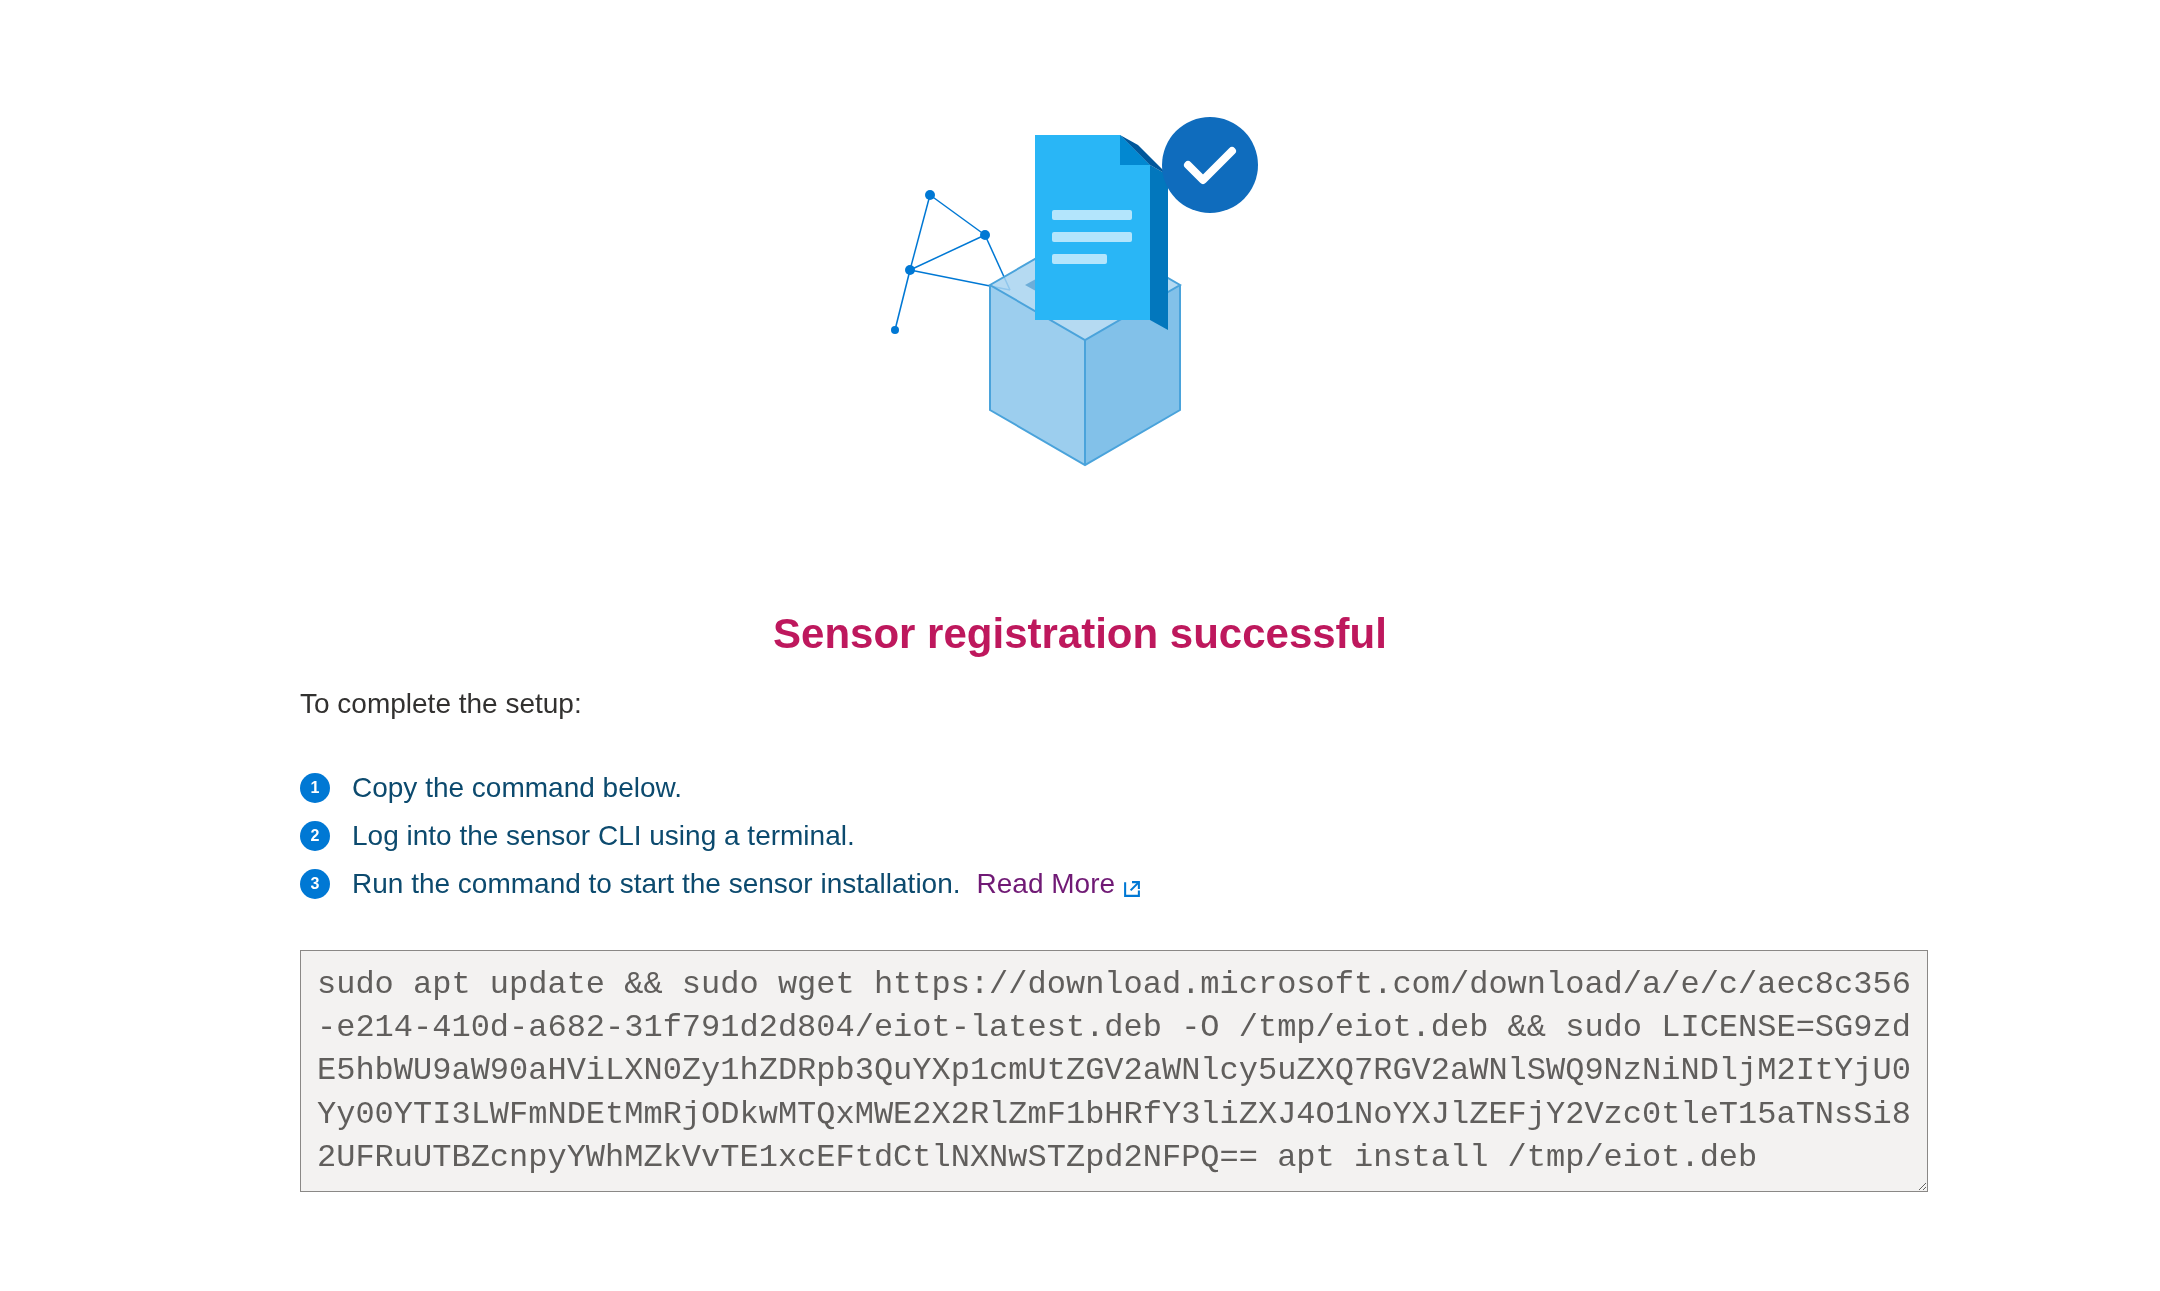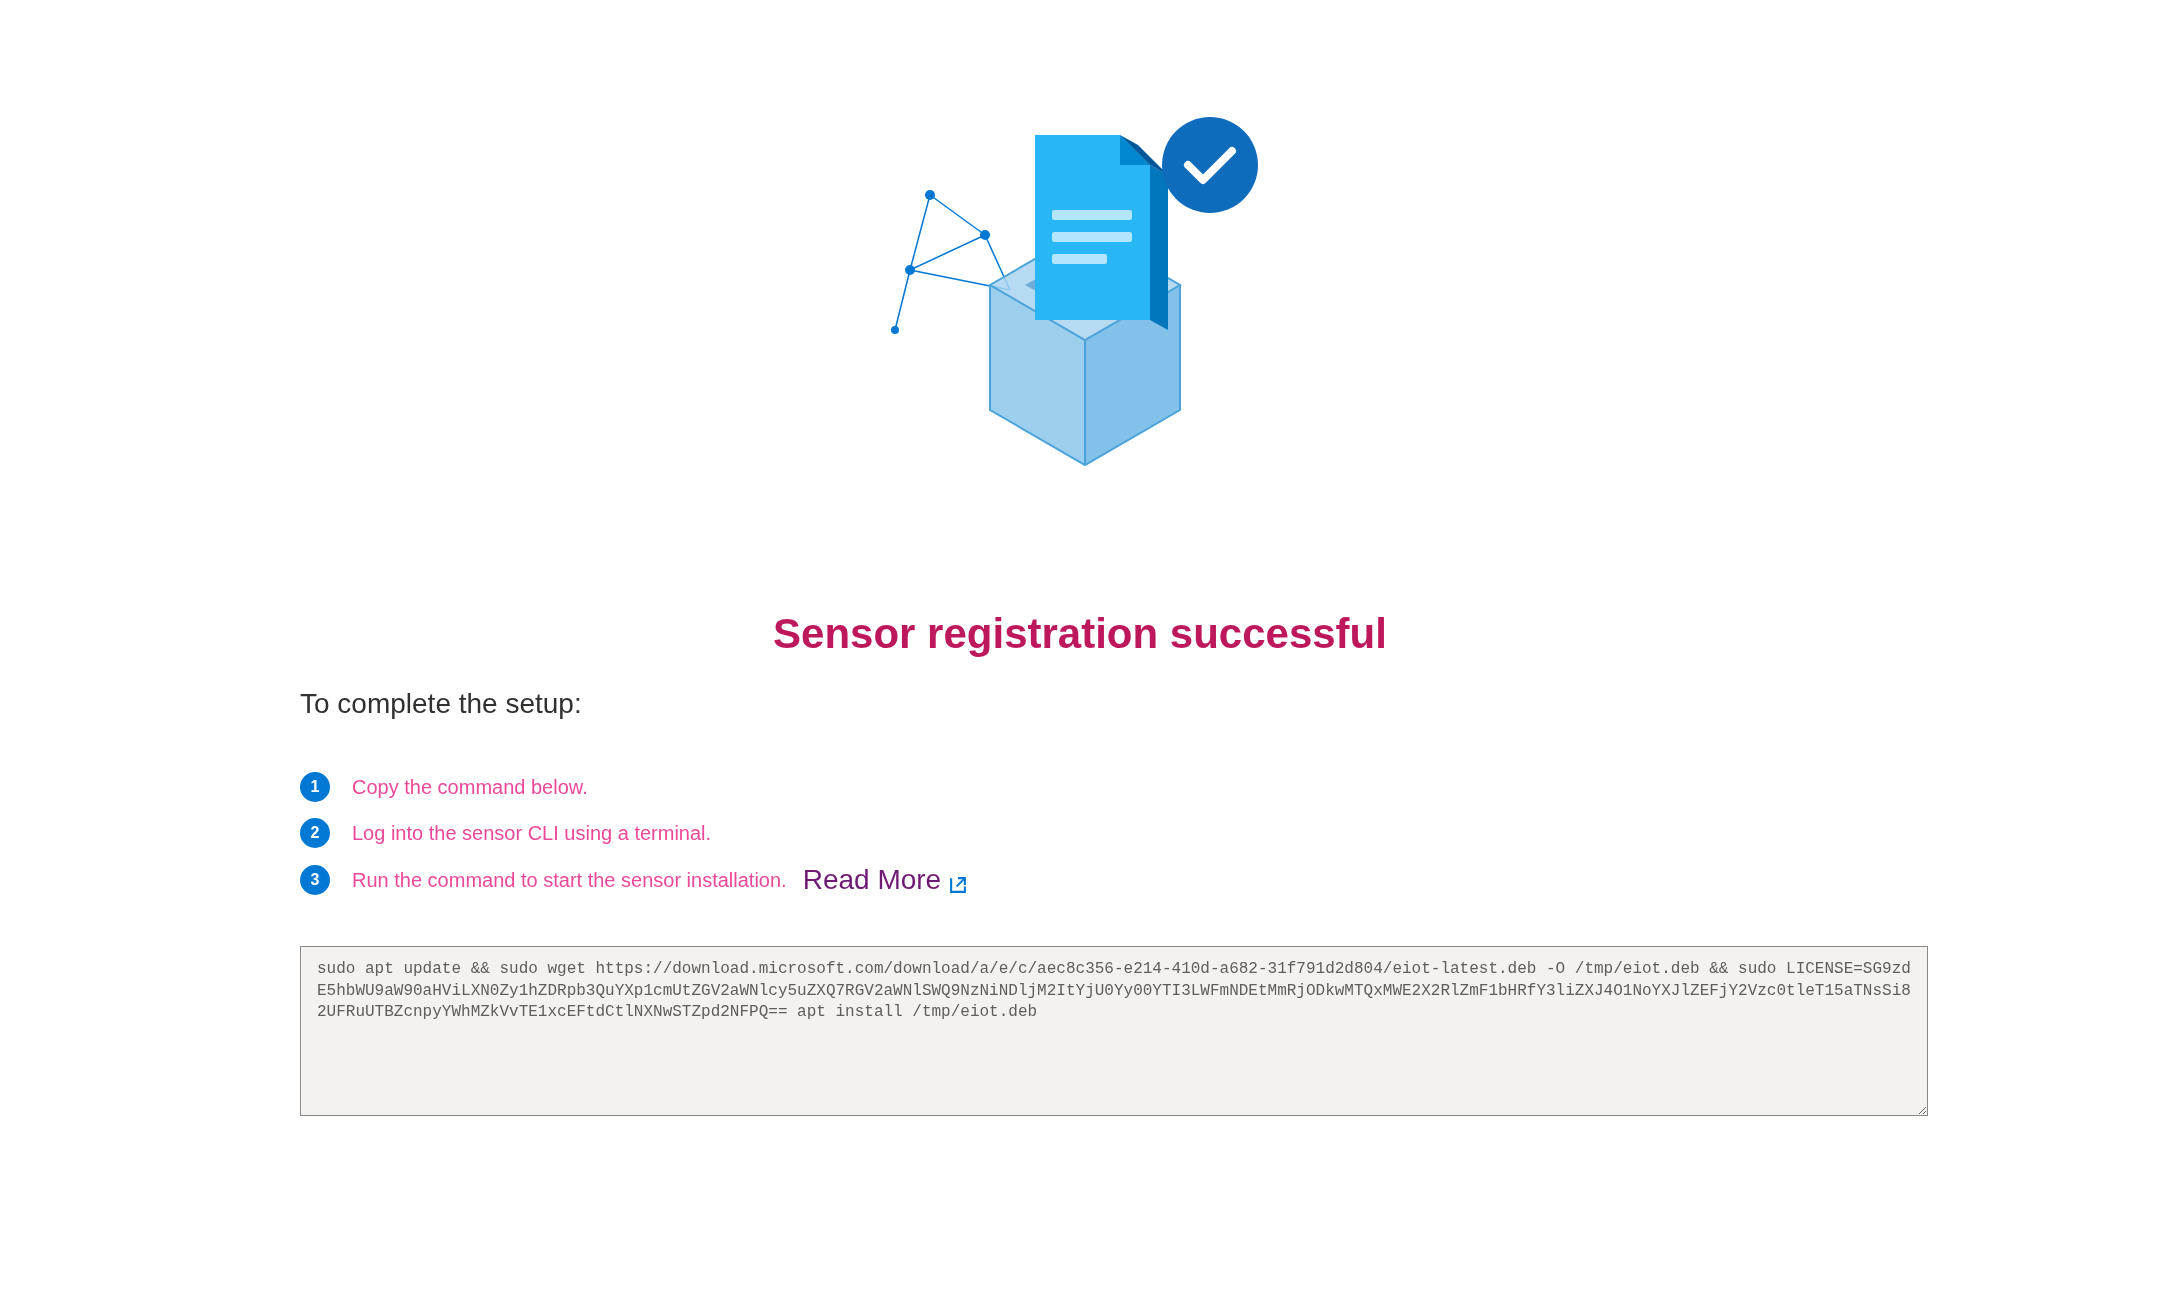--- a/index.html
+++ b/index.html
@@ -53,42 +53,42 @@
       color: white;
       display: flex;
       align-items: center;
       justify-content: center;
       font-size: 16px;
       font-weight: 600;
       margin-right: 22px;
       flex-shrink: 0;
     }
     .step-text {
-      font-size: 20px;
-      color: #ec4899;
+      font-size: 28px;
+      color: #0c4a6e;
     }
     .read-more {
       color: #701a75;
       text-decoration: none;
       font-size: 28px;
       margin-left: 16px;
       display: inline-flex;
       align-items: flex-end;
     }
     .external-icon {
       margin-left: 6px;
     }
     .command-box {
       margin-left: 160px;
       margin-right: 92px;
       border: 1px solid #8a8886;
       background: #f3f2f1;
       padding: 12px 16px;
       font-family: 'Consolas', 'Courier New', monospace;
-      font-size: 16px;
+      font-size: 32px;
       line-height: 1.35;
       color: #605e5c;
       word-break: break-all;
       white-space: pre-wrap;
       resize: both;
       overflow: auto;
       min-height: 170px;
       position: relative;
     }
     .command-box::after {

